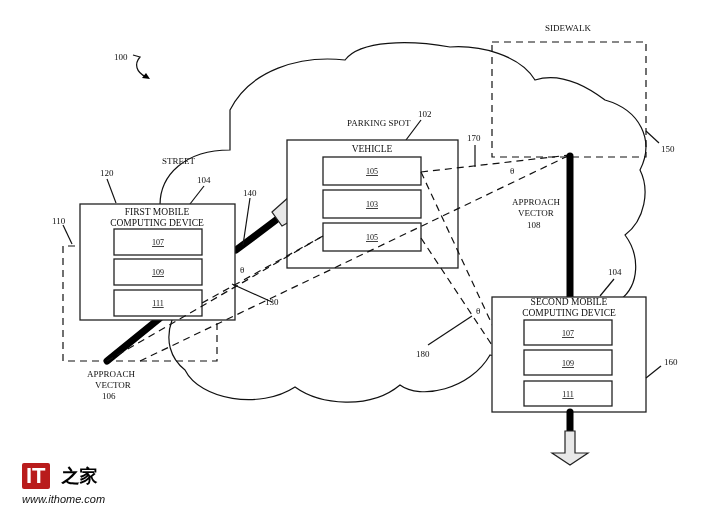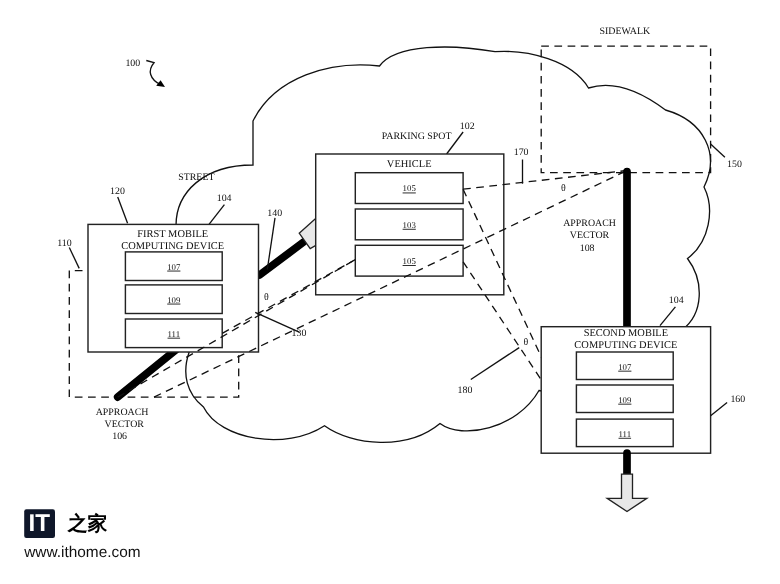--- a/index.html
+++ b/index.html
@@ -7,23 +7,23 @@
   svg{position:absolute;left:0;top:0;}
   .t{font-family:"Liberation Serif",serif;fill:#111;}
   .lbl{font-size:9px;}
   .title{font-size:9.5px;}
   .ref{font-size:8px;text-decoration:underline;}
   .ln{stroke:#111;stroke-width:1.2;fill:none;}
   .box{stroke:#222;stroke-width:1.3;fill:#fff;}
   .dash{stroke:#111;stroke-width:1.2;fill:none;stroke-dasharray:7 5;}
   .thick{stroke:#000;stroke-width:7;stroke-linecap:round;}
   .logo{position:absolute;left:22px;top:463px;}
-  .logo-it{display:inline-block;background:#0f172a;color:#fff;font-family:"Liberation Sans",sans-serif;font-weight:bold;font-size:22px;line-height:26px;padding:0 4px;border-radius:2px;vertical-align:middle;}
+  .logo-it{display:inline-block;background:#b91c1c;color:#fff;font-family:"Liberation Sans",sans-serif;font-weight:bold;font-size:22px;line-height:26px;padding:0 4px;border-radius:2px;vertical-align:middle;}
   .logo-cn{display:inline-block;font-family:"DejaVu Serif",serif;font-weight:bold;font-size:18px;vertical-align:middle;margin-left:12px;}
-  .logo-url{display:block;font-family:"Liberation Sans",sans-serif;font-size:14px;color:#111;margin-top:4px;}
+  .logo-url{display:block;font-family:"Liberation Sans",sans-serif;font-size:11px;color:#111;margin-top:4px;font-style:italic;}
 </style>
 </head>
 <body>
 
 <svg width="709" height="531" viewBox="0 0 709 531">
 
   <path class="ln" d="M230,110 C250,70 300,55 345,60 C360,40 410,40 450,47 C480,45 520,55 535,80 C560,72 585,85 605,100
        C640,110 655,140 640,170 C650,190 645,220 625,235 C640,255 640,285 620,300
        C625,320 600,335 575,340 L555,346 C535,360 510,360 490,355
        C470,390 420,400 400,385 C370,410 320,405 295,387

